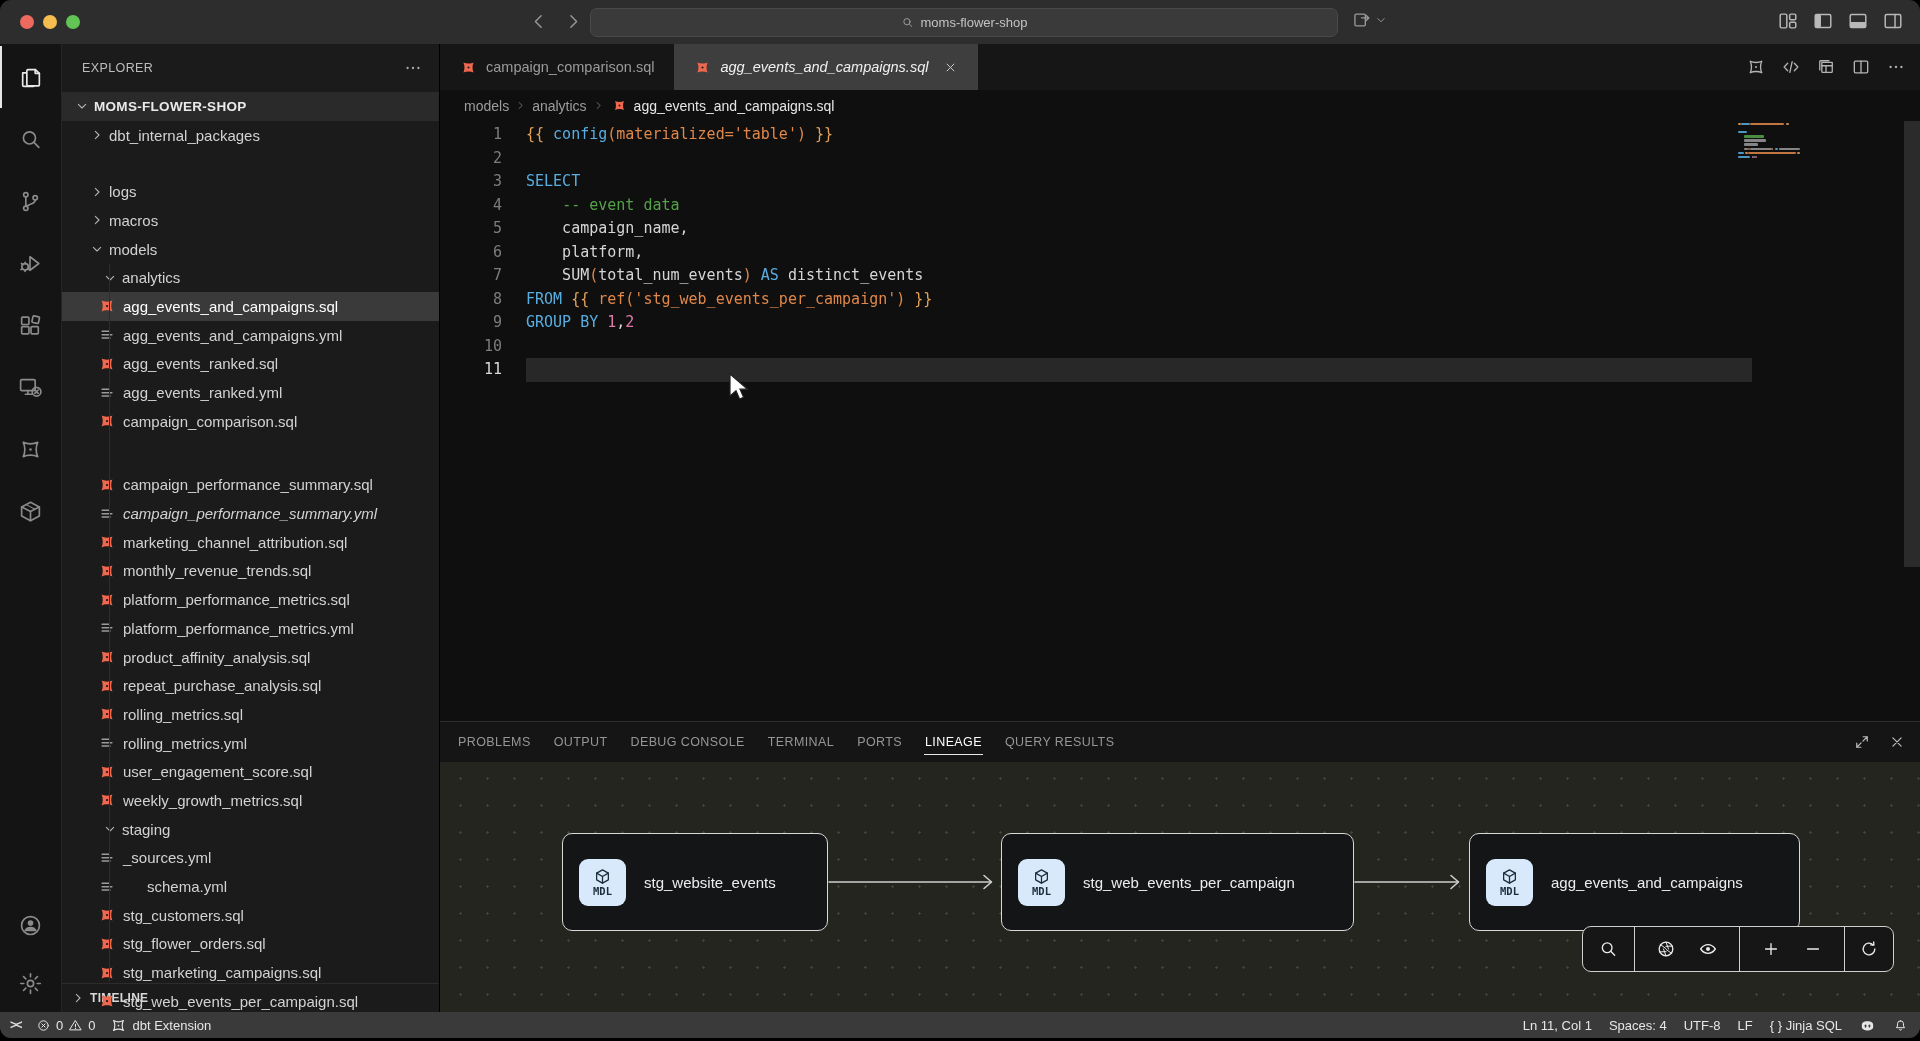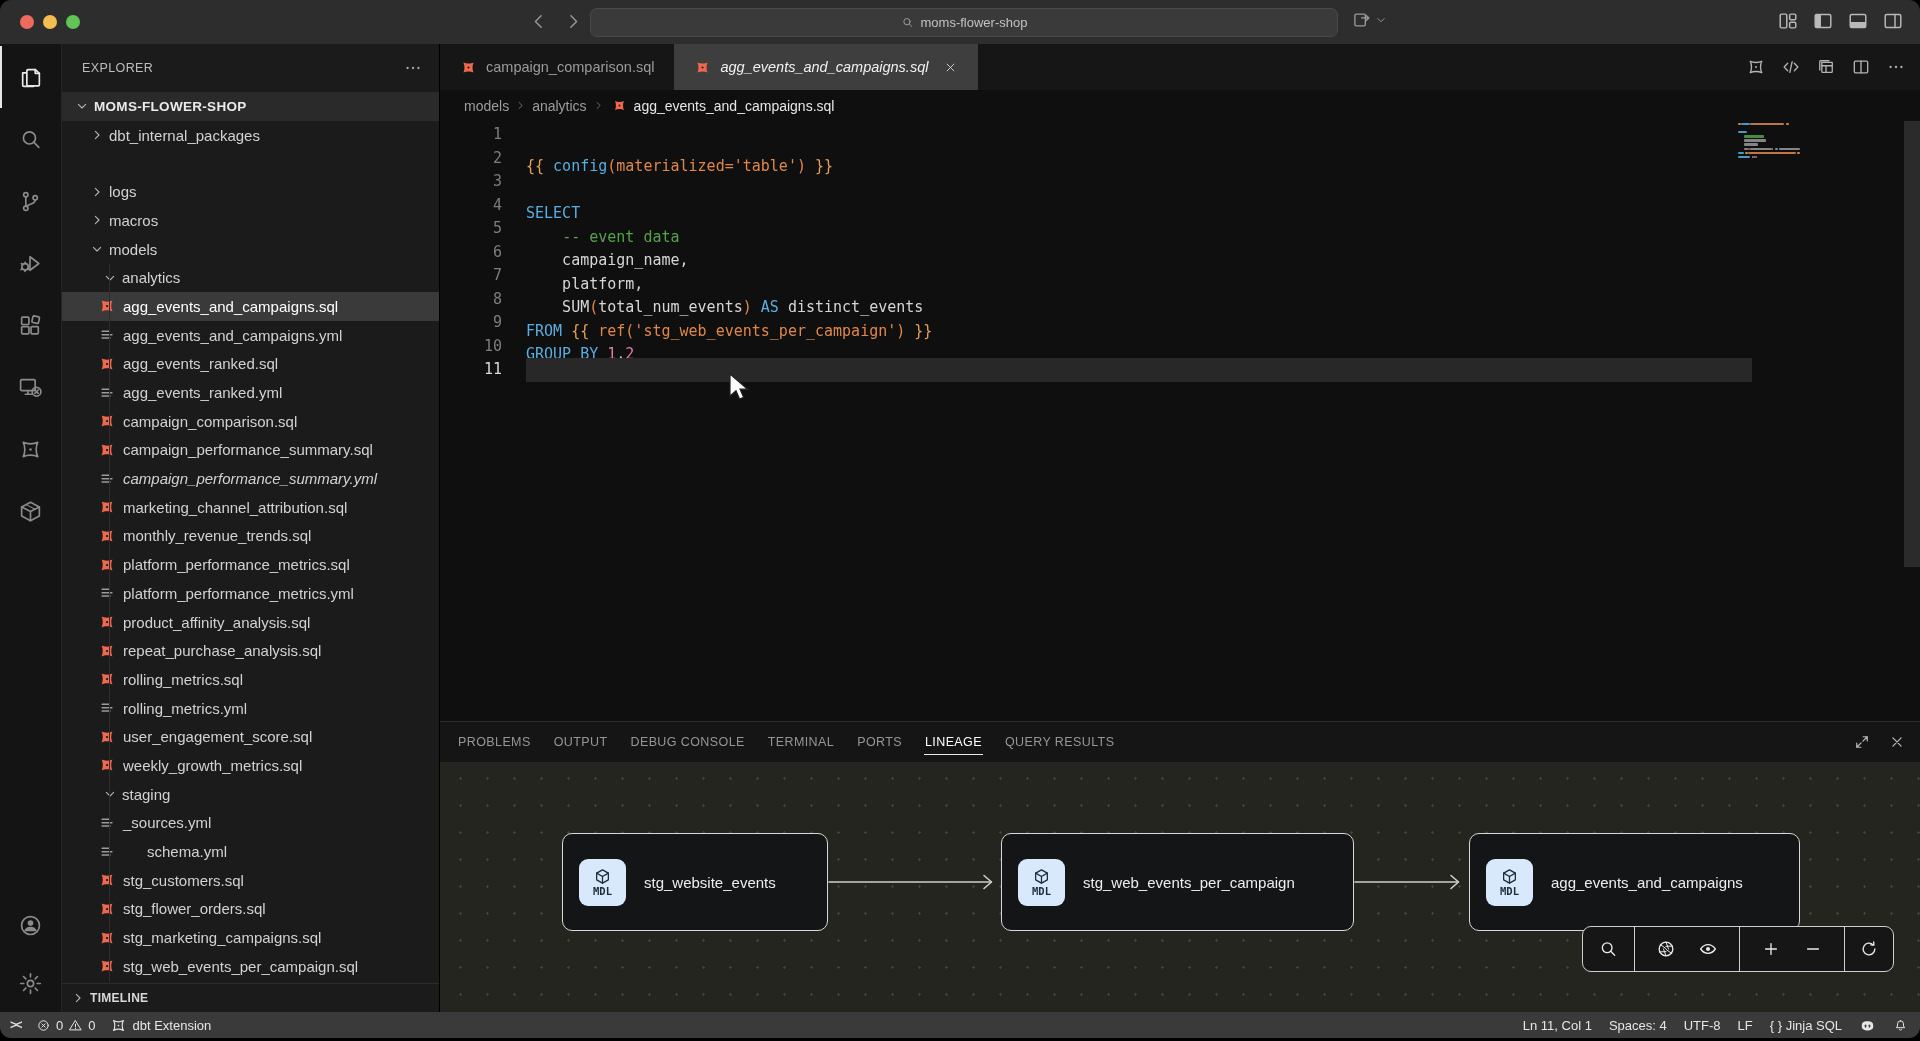--- a/index.html
+++ b/index.html
@@ -72,21 +72,21 @@
   .breadcrumb .icon.dbt{width:15px;height:15px;color:var(--dbt-orange);margin:0 2px;}
   .breadcrumb .bc-file{color:#e6e6e6;}
 
   
   .codearea{flex:1;min-height:0;position:relative;padding-top:2px;
     font-family:"DejaVu Sans Mono","Liberation Mono",monospace;font-size:15px;}
   .cl{height:23.5px;line-height:23.5px;display:flex;white-space:pre;position:relative;}
   .cl .hl{position:absolute;left:86px;width:1226px;top:0;bottom:0;background:#282828;}
   .ln{width:62px;flex:none;text-align:right;color:#7d7d7d;position:relative;}
   .cl.active .ln{color:#d8d8d8;}
-  .ct{padding-left:24px;position:relative;margin-top:32px;}
+  .ct{padding-left:24px;position:relative;}
   .tk-kw{color:var(--kw);} .tk-jinja{color:var(--jinja);} .tk-str{color:var(--str);}
   .tk-num{color:var(--num);} .tk-com{color:var(--com);} .tk-txt{color:var(--txt);}
   .minimap{position:absolute;right:120px;top:2px;width:62px;}
   .mm-line{display:flex;height:2.3px;margin-bottom:1.8px;}
   .mm-line span{height:100%;border-radius:1px;opacity:.85;}
   .scrollstrip{position:absolute;right:0;top:0;width:16px;height:446px;background:rgba(145,145,145,.22);}
   .cursor{position:absolute;left:288px;top:251px;width:26px;height:30px;z-index:5;}
 
   
   .panel{height:290px;flex:none;display:flex;flex-direction:column;border-top:1px solid #2b2b2b;}
@@ -400,21 +400,21 @@
             <span class="icon fileicon sql">
               <svg viewBox="0 0 24 24" fill="none" stroke="currentColor" stroke-width="1.6" stroke-linecap="round" stroke-linejoin="round">
                 <g transform="rotate(45 12 12)">
                   <path d="M12 1.8C13.4 6.1 17.9 10.6 22.2 12 17.9 13.4 13.4 17.9 12 22.2 10.6 17.9 6.1 13.4 1.8 12 6.1 10.6 10.6 6.1 12 1.8Z" fill="currentColor" stroke="none"></path>
                 </g>
                 <circle cx="12" cy="12" r="1.5" fill="#1b1b1b" stroke="none"></circle>
               </svg>
             </span>
             <span>campaign_comparison.sql</span>
           </div>
-          <div class="tree-row" style="padding-left: 36px;">
+          <div class="tree-row" style="padding-left: 36px; margin-top: 35px;">
             <span class="icon fileicon sql">
               <svg viewBox="0 0 24 24" fill="none" stroke="currentColor" stroke-width="1.6" stroke-linecap="round" stroke-linejoin="round">
                 <g transform="rotate(45 12 12)">
                   <path d="M12 1.8C13.4 6.1 17.9 10.6 22.2 12 17.9 13.4 13.4 17.9 12 22.2 10.6 17.9 6.1 13.4 1.8 12 6.1 10.6 10.6 6.1 12 1.8Z" fill="currentColor" stroke="none"></path>
                 </g>
                 <circle cx="12" cy="12" r="1.5" fill="#1b1b1b" stroke="none"></circle>
               </svg>
             </span>
             <span>campaign_performance_summary.sql</span>
           </div>

